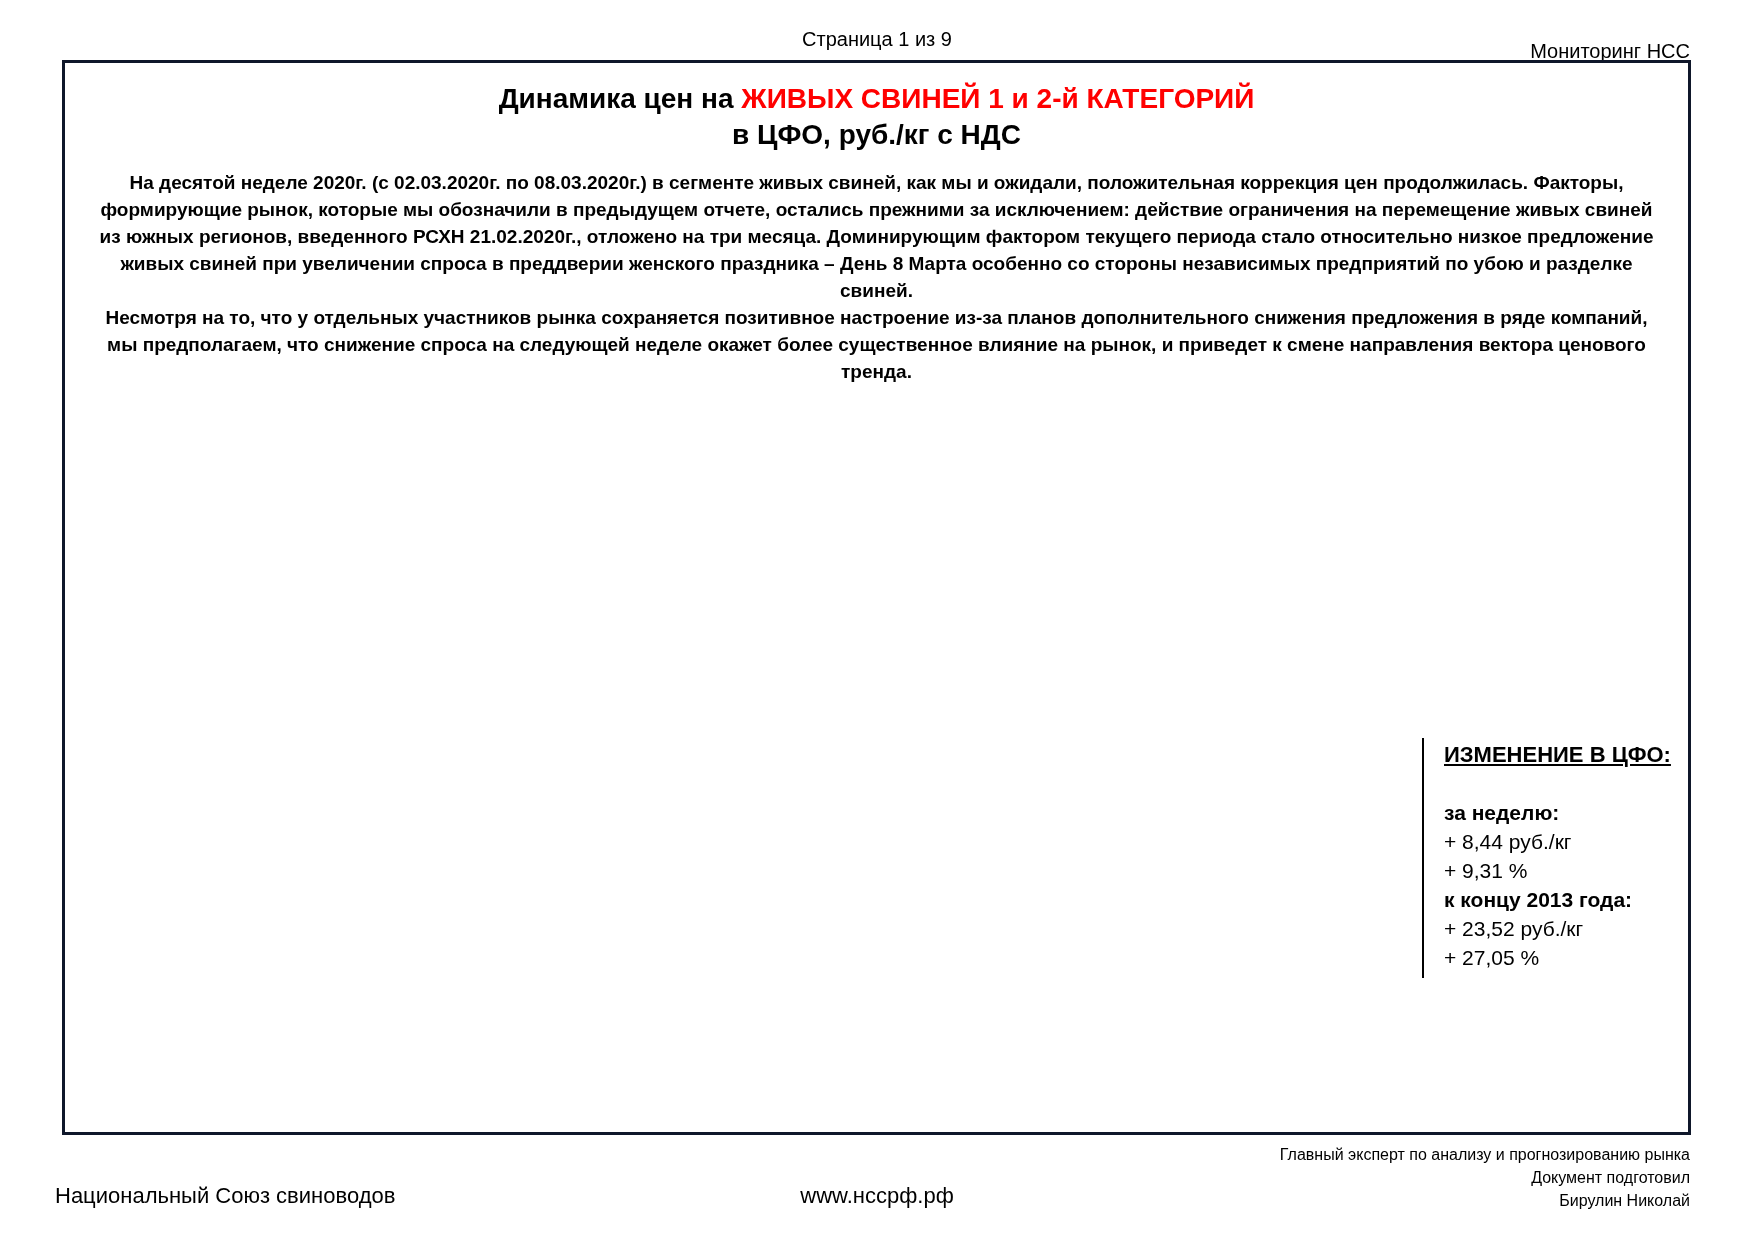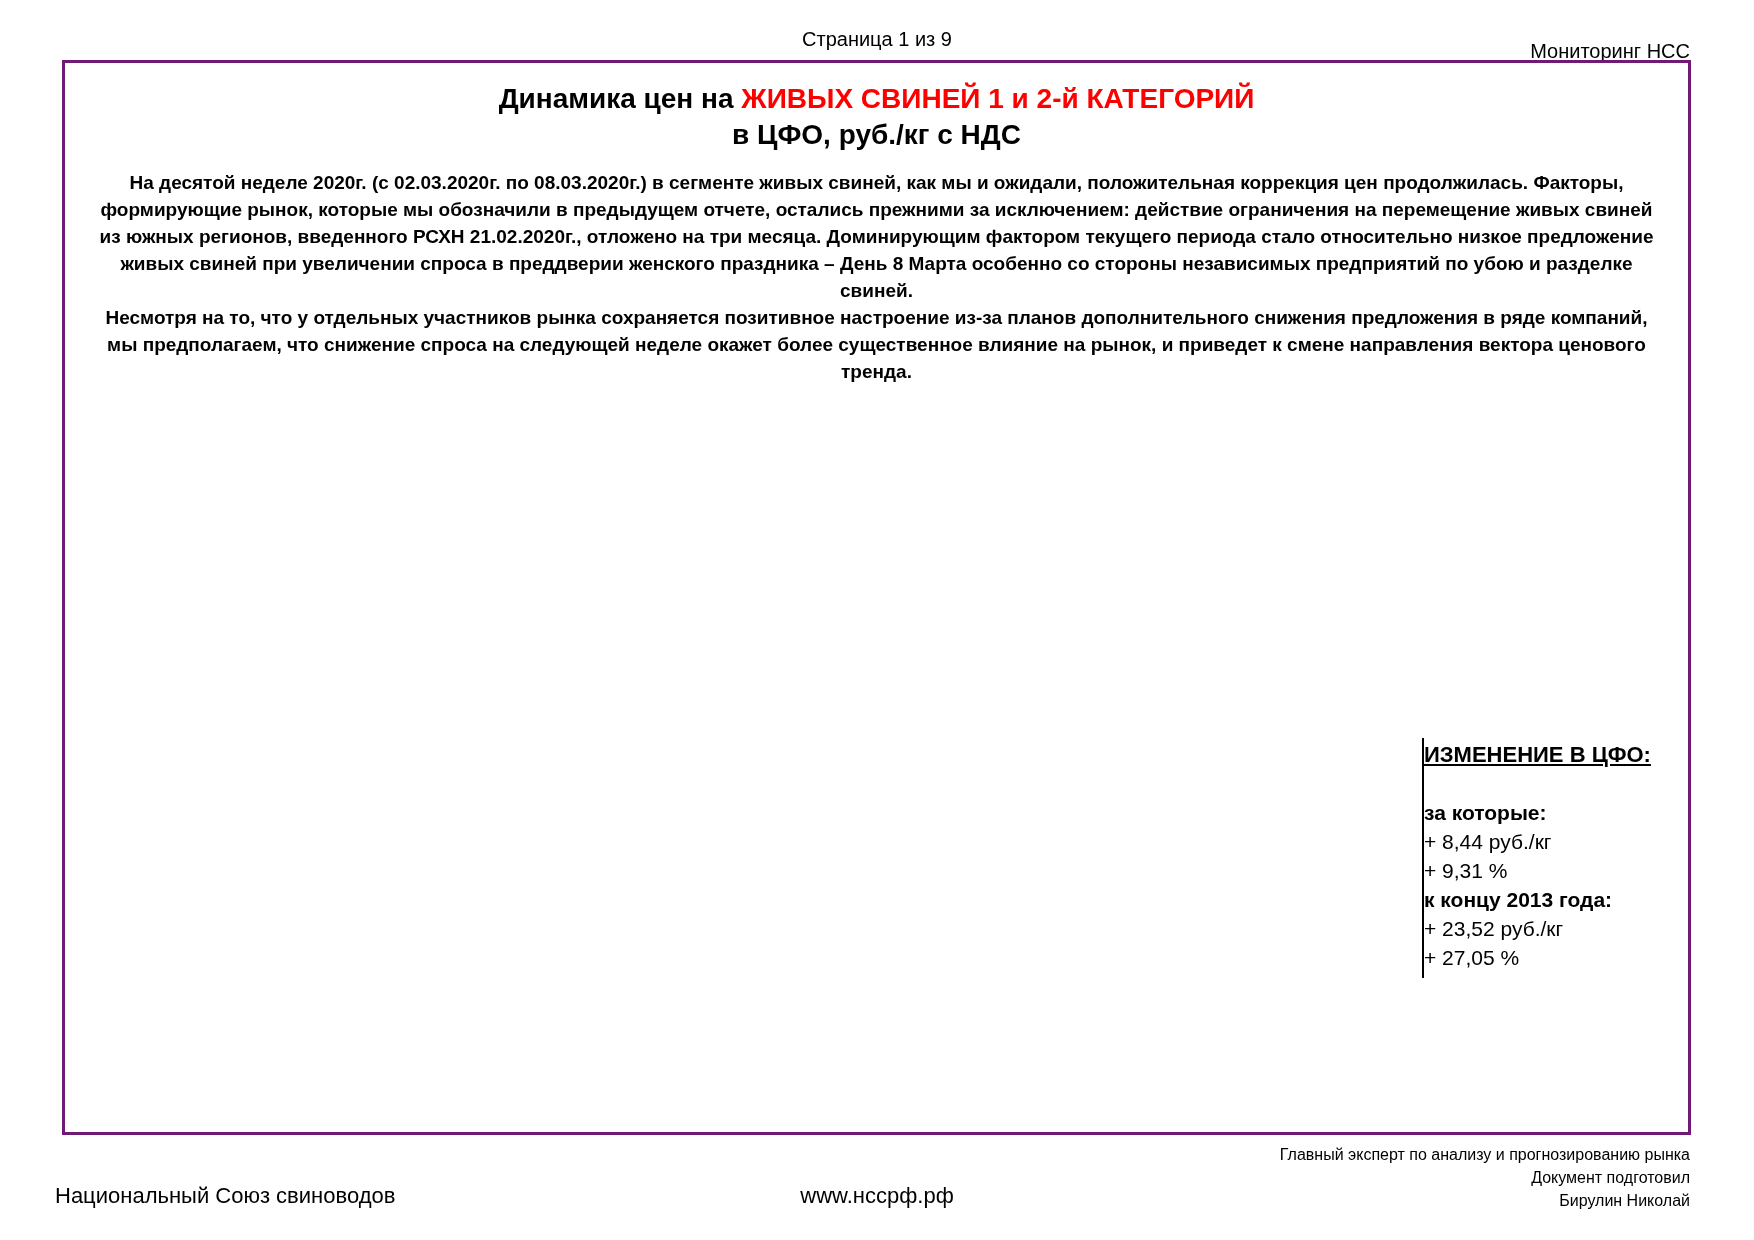--- a/index.html
+++ b/index.html
@@ -9,36 +9,36 @@
   }
   .page-indicator {
     position:absolute; top:28px; left:0; width:100%; text-align:center;
     font-size:20px; color:#000;
   }
   .monitor-label {
     position:absolute; top:28px; right:64px; font-size:20px; color:#000;margin-top:12px;
   }
   .main-box {
     position:absolute; left:62px; top:60px; width:1629px; height:1075px;
-    border:3px solid #701a75; box-sizing:border-box; background:#fff;
+    border:3px solid #0f172a; box-sizing:border-box; background:#fff;
   }
   .title {
     margin-top:18px; text-align:center; font-size:28px; font-weight:bold; line-height:1.3;
   }
   .title .hl { color:#ff0000; }
   .commentary {
     margin:16px 26px 0 26px; font-size:19px; font-weight:bold; line-height:1.42;
     text-align:center;
   }
   .commentary p { margin:0; }
   .chart-svg { position:absolute; left:0; top:0; width:1754px; height:1240px; }
   .chart-svg text { font-family:"Liberation Sans", sans-serif; }
   .change-box {
     position:absolute; left:1422px; top:738px; height:240px; width:260px;
-    border-left:2px solid #000; box-sizing:border-box;
+    border-left:2px solid #000; padding-left:20px; box-sizing:border-box;
   }
   .change-box .cb-title {
     font-size:22px; font-weight:bold; text-decoration:underline; margin:4px 0 30px 0;
   }
   .change-box .cb-line { font-size:21px; line-height:29px; }
   .change-box .cb-bold { font-weight:bold; }
   .footer-org { position:absolute; left:55px; top:1183px; font-size:22px; }
   .footer-site { position:absolute; left:0; width:100%; text-align:center; top:1183px; font-size:22px; }
   .footer-prepared {
     position:absolute; right:64px; top:1143px; text-align:right;
@@ -116,21 +116,21 @@
     </div>
 
     <div class="commentary">
       <p>На десятой неделе 2020г. (с 02.03.2020г. по 08.03.2020г.) в сегменте живых свиней, как мы и ожидали, положительная коррекция цен продолжилась. Факторы, формирующие рынок, которые мы обозначили в предыдущем отчете, остались прежними за исключением: действие ограничения на перемещение живых свиней из южных регионов, введенного РСХН 21.02.2020г., отложено на три месяца. Доминирующим фактором текущего периода стало относительно низкое предложение живых свиней при увеличении спроса в преддверии женского праздника – День 8 Марта особенно со стороны независимых предприятий по убою и разделке свиней.</p>
       <p>Несмотря на то, что у отдельных участников рынка сохраняется позитивное настроение из-за планов дополнительного снижения предложения в ряде компаний, мы предполагаем, что снижение спроса на следующей неделе окажет более существенное влияние на рынок, и приведет к смене направления вектора ценового тренда.</p>
     </div>
   </div>
 
   <div class="change-box">
     <div class="cb-title">ИЗМЕНЕНИЕ В ЦФО:</div>
-    <div class="cb-line cb-bold">за которые:</div>
+    <div class="cb-line cb-bold">за неделю:</div>
     <div class="cb-line">+ 8,44 руб./кг</div>
     <div class="cb-line">+ 9,31 %</div>
     <div class="cb-line cb-bold">к концу 2013 года:</div>
     <div class="cb-line">+ 23,52 руб./кг</div>
     <div class="cb-line">+ 27,05 %</div>
   </div>
 
   <div class="footer-org">Национальный Союз свиноводов</div>
   <div class="footer-site">www.нссрф.рф</div>
   <div class="footer-prepared">

